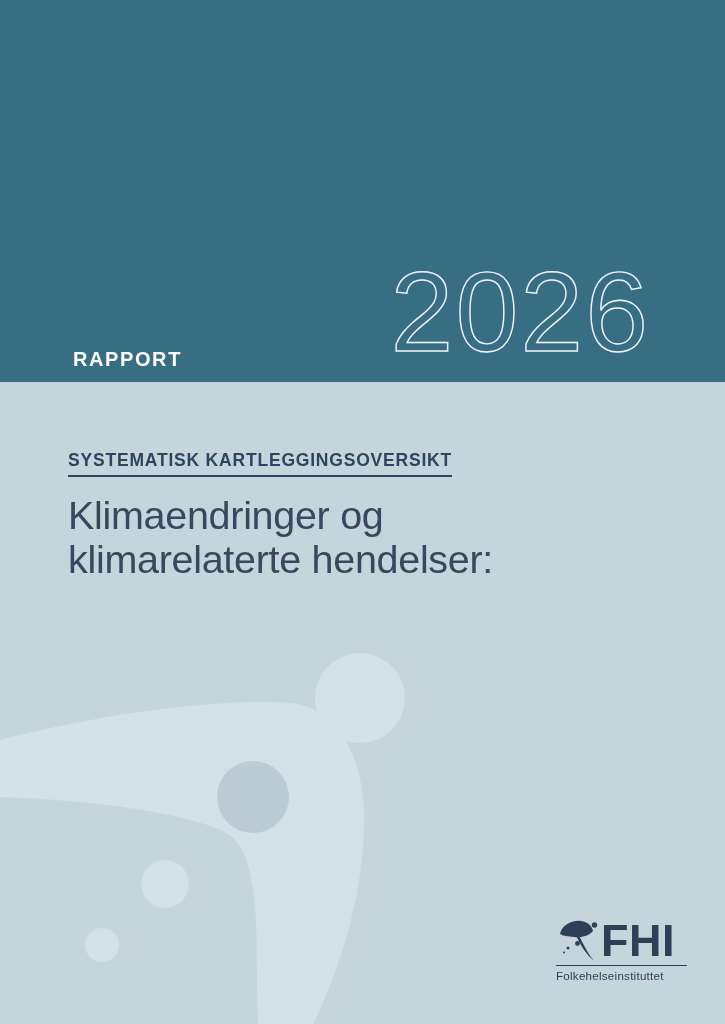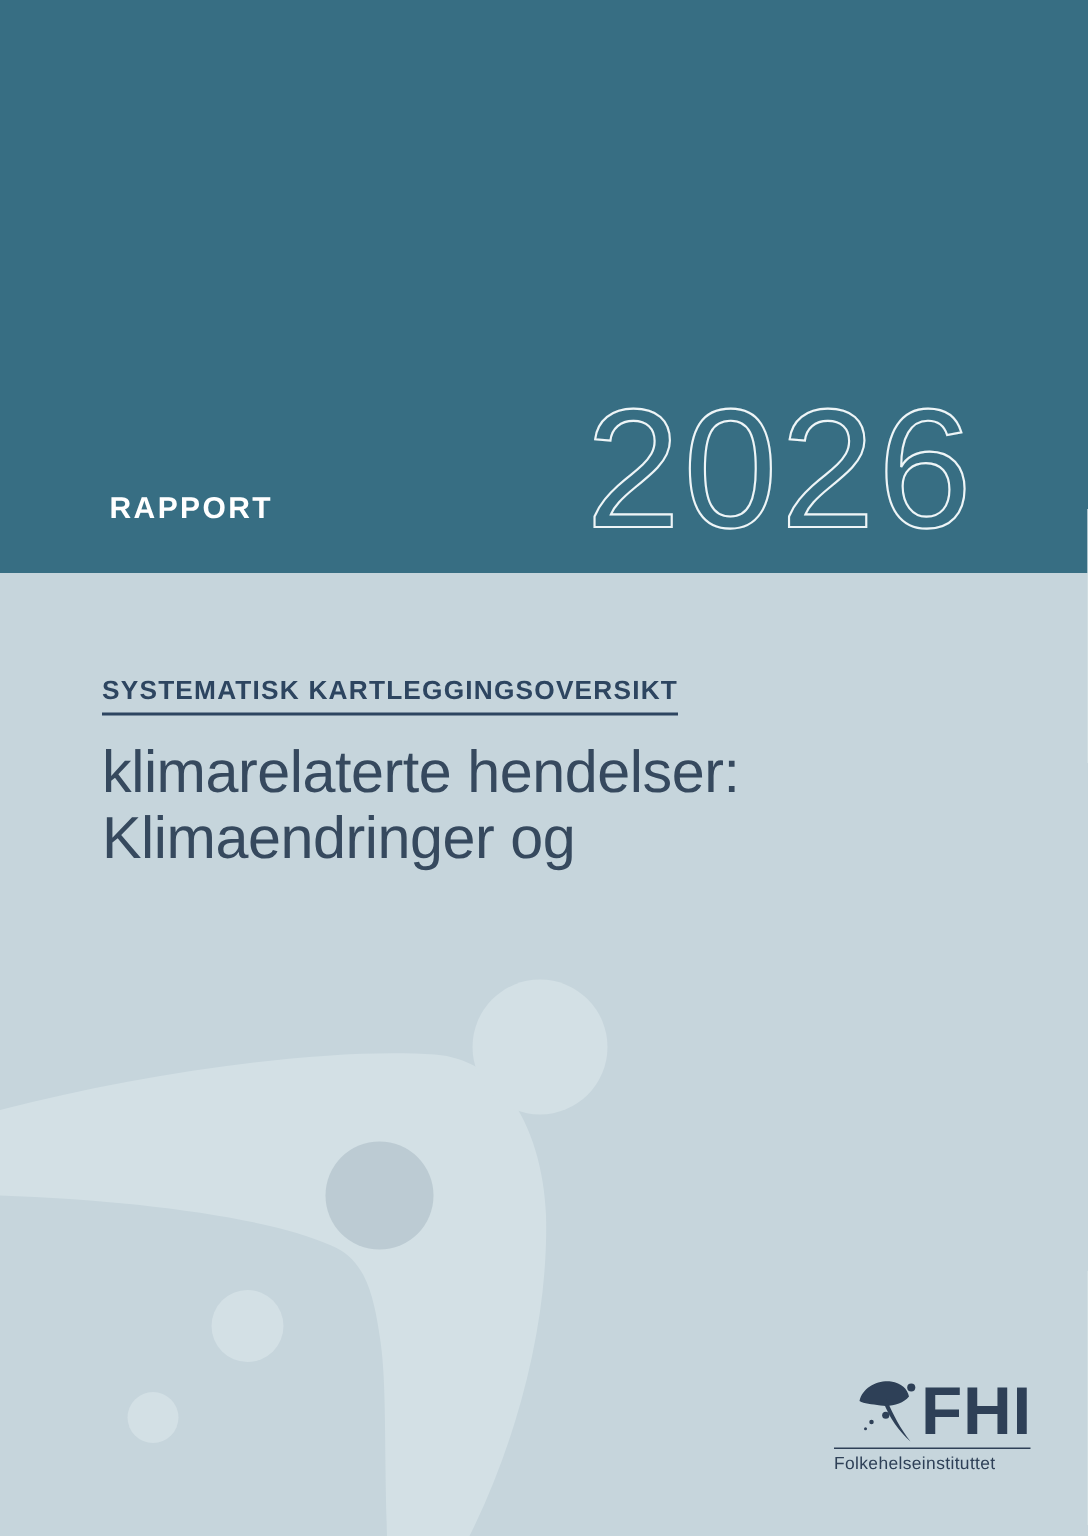--- a/index.html
+++ b/index.html
@@ -2,40 +2,40 @@
 <html><head>
 <meta charset="utf-8">
 <style>
   * { margin:0; padding:0; box-sizing:border-box; }
   html,body { width:725px; height:1024px; }
   body { font-family:"Liberation Sans", sans-serif; }
   .page { position:relative; width:725px; height:1024px; overflow:hidden; background:#c6d5dc; }
 
   
   .header-band { position:absolute; left:0; top:0; width:725px; height:382px; background:#376e83; }
-  .report-label { position:absolute; left:73px; top:328px; color:#ffffff; font-size:20px;
+  .report-label { position:absolute; left:73px; top:348px; color:#ffffff; font-size:20px;
                   font-weight:700; letter-spacing:1.6px; }
   .year-svg { position:absolute; left:0; top:0; width:725px; height:382px; display:block; }
   .year-svg text { font-family:"Liberation Sans", sans-serif; font-size:113px;
                    letter-spacing:2px; fill:none; stroke:#eef5f7; stroke-width:1.4; }
 
   
   .body-section { position:absolute; left:0; top:382px; width:725px; height:642px; background:#c6d5dc;text-decoration:underline; }
   .decor-svg { position:absolute; left:0; top:0; width:725px; height:642px; display:block; }
 
   .kicker { position:absolute; left:68px; top:68px; color:#2d4560; font-size:17.5px;
             font-weight:700; letter-spacing:0.8px; padding-bottom:4px;
             border-bottom:2.5px solid #2d4560; }
   .title { position:absolute; left:68px; top:112px; color:#36495e; font-size:39.5px;
            font-weight:400; line-height:43.5px; letter-spacing:-0.3px; }
   .title span { display:block; }
 
   
   .logo { position:absolute; left:556px; top:537px; width:132px; }
-  .logo-row { display:flex; align-items:flex-start; height:45px;justify-content:flex-end; }
+  .logo-row { display:flex; align-items:flex-start; height:45px; }
   .bird-icon { width:42px; height:44px; flex:0 0 auto; }
   .logo-acronym { color:#2e4057; font-size:45px; font-weight:700; line-height:44px;
                   letter-spacing:0.5px; margin-left:3px; }
   .logo-rule { width:131px; height:0; border-top:1.5px solid #2e4057; margin-top:1px; }
   .logo-org { color:#2e4057; font-size:11.6px; font-weight:400; letter-spacing:0.25px; margin-top:3px; }
 </style>
 </head>
 <body>
 
 <div class="page">
@@ -55,22 +55,22 @@
                C 248,473 240,456 220,448 C 180,430 90,418 0,415 Z" fill="#d3e0e5"></path>
       <circle cx="360" cy="316" r="45" fill="#d3e0e5"></circle>
       <circle cx="253" cy="415" r="36" fill="#bccbd3"></circle>
       <circle cx="165" cy="502" r="24" fill="#d3e0e5"></circle>
       <circle cx="102" cy="563" r="17" fill="#d3e0e5"></circle>
     </svg>
 
     <div class="kicker">SYSTEMATISK KARTLEGGINGSOVERSIKT</div>
 
     <h1 class="title">
+      <span>Klimaendringer og</span>
       <span>klimarelaterte hendelser:</span>
-      <span>Klimaendringer og</span>
     </h1>
 
     <div class="logo">
       <div class="logo-row">
         <svg class="bird-icon" viewBox="0 0 42 44">
           <path d="M 4,15 C 6,6 16,1 25,2 C 32,3 36,7 37,12 C 33,17 25,19 18,18
                    C 12,17 7,17 4,15 Z" fill="#2e4057"></path>
           <circle cx="38.5" cy="6" r="2.7" fill="#2e4057"></circle>
           <path d="M 22,14 C 27,25 31,33 38,42 C 30,35 24,26 20,16 Z" fill="#2e4057"></path>
           <circle cx="21.5" cy="24.5" r="2.4" fill="#2e4057"></circle>

